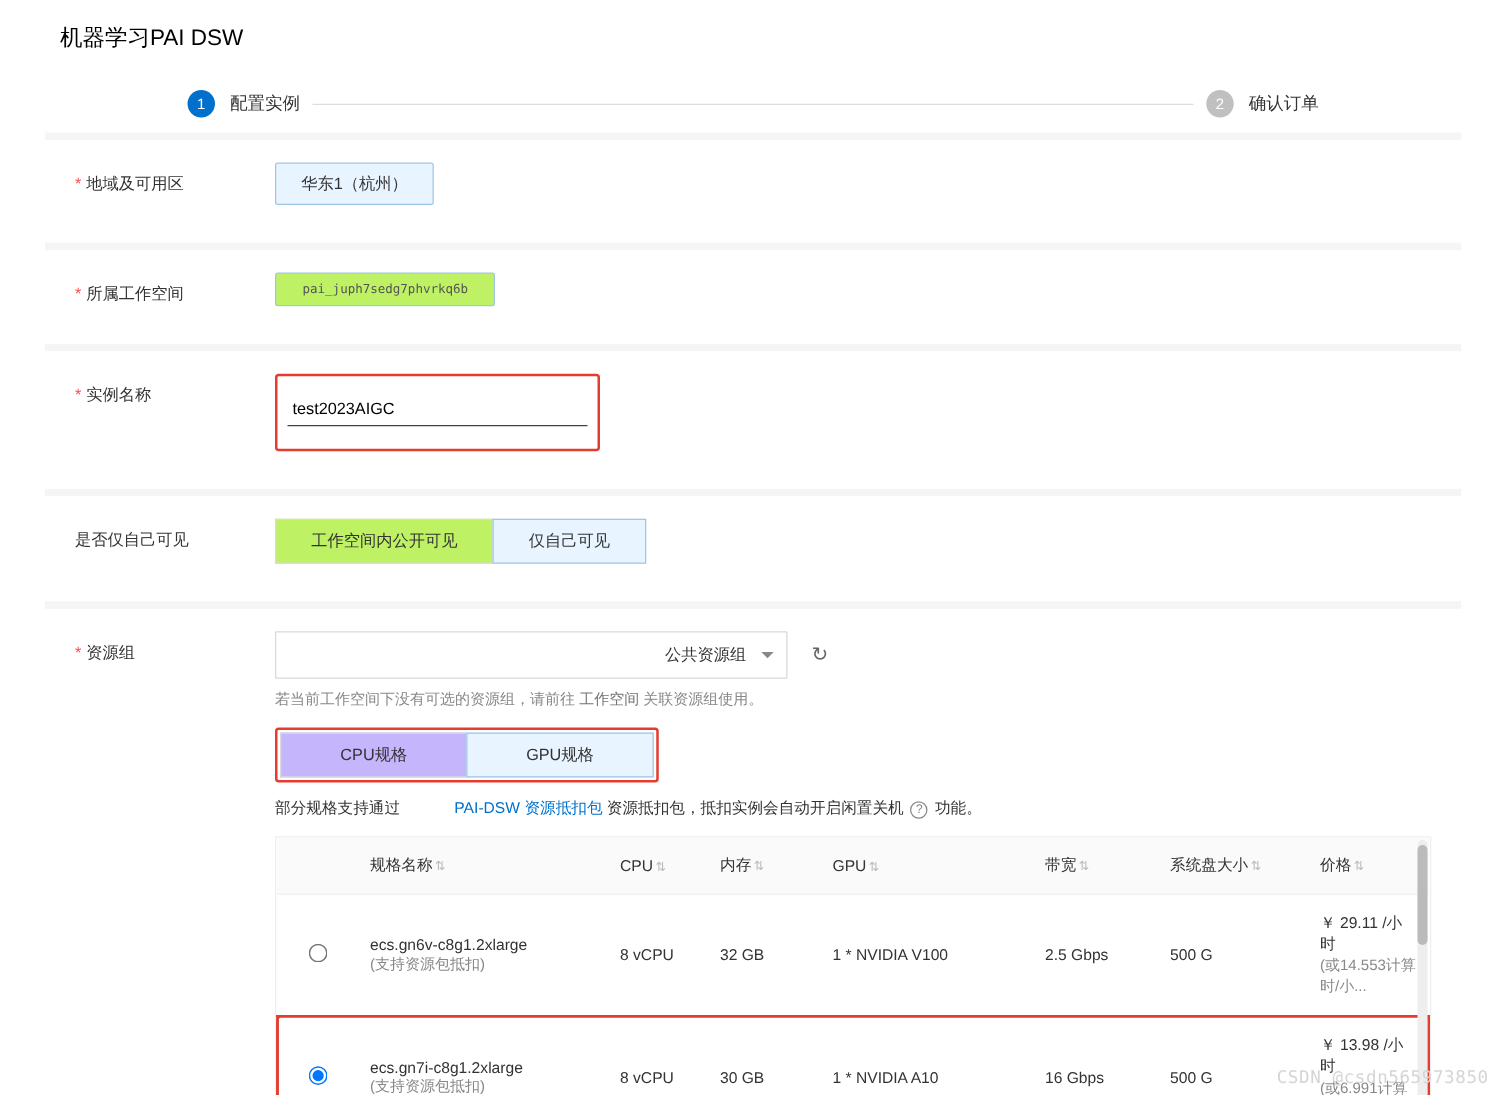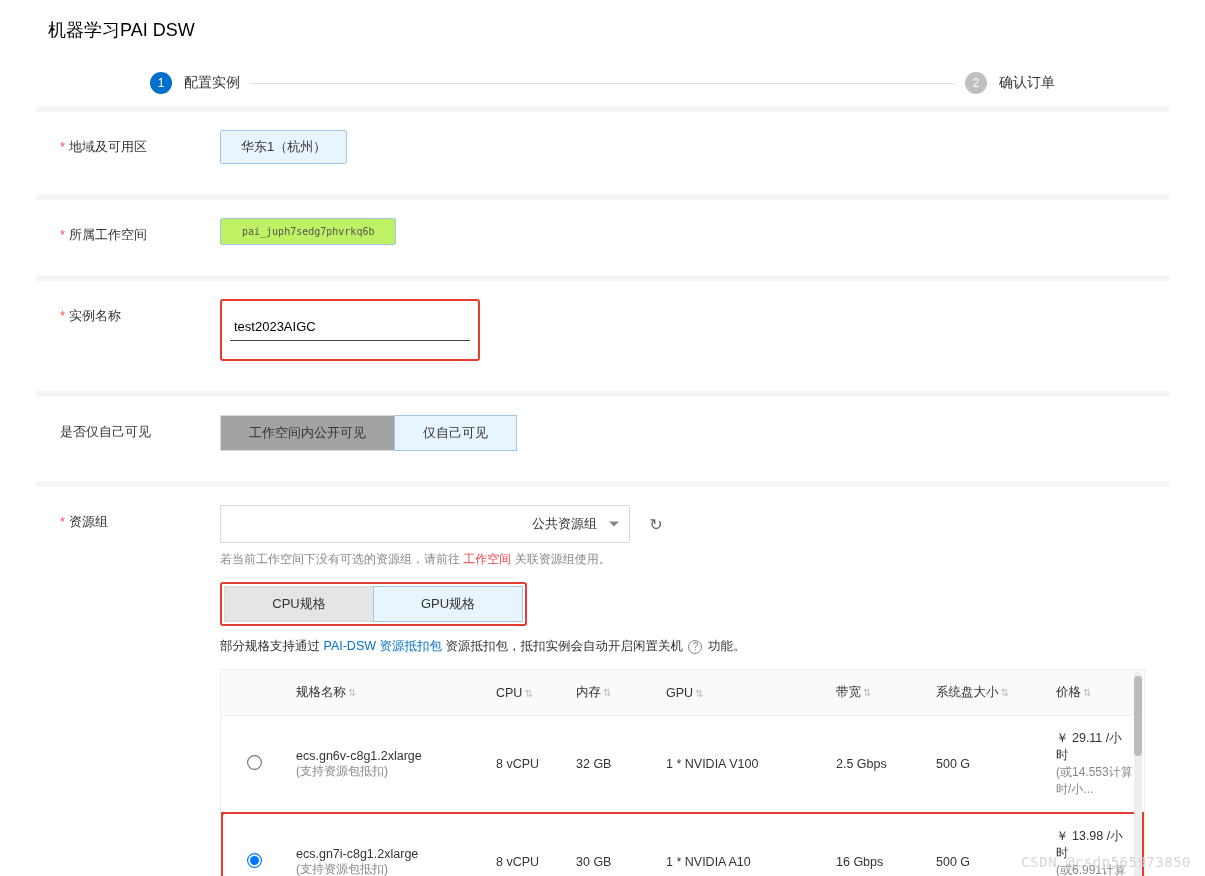--- a/index.html
+++ b/index.html
@@ -21,40 +21,40 @@
   .body-col { flex: 1; }
 
   .region-box { display: inline-block; border: 1px solid #9ec6e6; background: #e8f4ff; padding: 7px 20px; border-radius: 2px; color: #333; cursor: pointer; }
   .ws-box { display: inline-block; border: 1px solid #9ec6e6; background: #bef264; padding: 7px 21px; border-radius: 2px; color: #555; font-family: monospace; font-size: 10px; cursor: pointer; }
 
   .input-field { width: 240px; border: none; border-bottom: 1px solid #444; padding: 6px 4px; font-size: 13px; background: transparent; outline: none; }
   .hl-red { border: 2px solid #e43c2f; border-radius: 3px; padding: 12px 8px 18px; display: inline-block; }
   .hl-red-tight { border: 2px solid #e43c2f; border-radius: 3px; }
 
   .seg-group { display: inline-flex; }
-  .seg-btn { border: 1px solid #d9d9d9; padding: 8px 28px; background: #a3a3a3; cursor: pointer; }
+  .seg-btn { border: 1px solid #d9d9d9; padding: 8px 28px; background: #bef264; cursor: pointer; }
   .seg-btn.active { background: #e8f4ff; border-color: #9ec6e6; color: #333; }
   .seg-btn + .seg-btn { margin-left: -1px; }
 
   .select-wrap { display: flex; align-items: center; gap: 14px; text-align: right; }
   .select-box { width: 410px; border: 1px solid #d9d9d9; padding: 9px 32px 9px 12px; position: relative; background: #fff; cursor: pointer; border-radius: 1px; }
   .select-box::after { content: ""; position: absolute; right: 10px; top: 50%; width: 0; height: 0; border-left: 5px solid transparent; border-right: 5px solid transparent; border-top: 5px solid #888; transform: translateY(-50%); }
   .refresh { display:inline-flex; align-items:center; justify-content:center; width:24px; height:24px; cursor:pointer; font-size:16px; color:#666; }
 
   .hint-line { margin-top: 8px; color: #888; font-size: 12px; }
-  .hint-line a { color: #ef4444; text-decoration: none; }
+  .hint-line a { color: #737373; text-decoration: none; }
 
   .spec-tabs-wrap { margin-top: 14px; }
   .spec-tabs { display: inline-flex; }
-  .spec-tab { width: 150px; text-align: center; border: 1px solid #d9d9d9; background: #e5e5e5; padding: 8px 0; cursor: pointer; }
+  .spec-tab { width: 150px; text-align: center; border: 1px solid #d9d9d9; background: #c4b5fd; padding: 8px 0; cursor: pointer; }
   .spec-tab.active { background: #e8f4ff; border-color: #9ec6e6; }
   .spec-tab + .spec-tab { margin-left: -1px; }
 
   .note-line { margin-top: 12px; font-size: 12.5px; color: #333; }
-  .note-line a { color: #0070cc; text-decoration: none; }
+  .note-line a { color: #0070cc; text-decoration: none; margin-left: 40px; }
   .help-ic { display: inline-flex; align-items:center; justify-content:center; width:14px; height:14px; border:1px solid #888; border-radius:50%; font-size:10px; color:#888; margin:0 2px; }
 
   .spec-table-wrap { margin-top: 14px; border: 1px solid #eee; position: relative; }
   .spec-table { width: 100%; border-collapse: collapse; table-layout: fixed; }
   .spec-table th, .spec-table td { text-align: left; padding: 14px 10px; font-size: 12.5px; border-bottom: 1px solid #f0f0f0; vertical-align: middle; }
   .spec-table th { font-weight: 500; color: #333; background: #fafafa; }
   .spec-table .radio-col { width: 64px; text-align: center; }
   .sub { color: #888; font-size: 12px; }
   .sort-ic { color: #bbb; font-size: 10px; margin-left: 2px; }
   input[type=radio] { transform: scale(1.15); cursor: pointer; }

